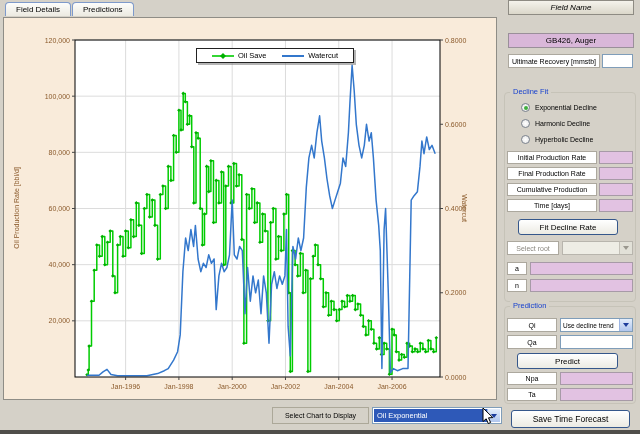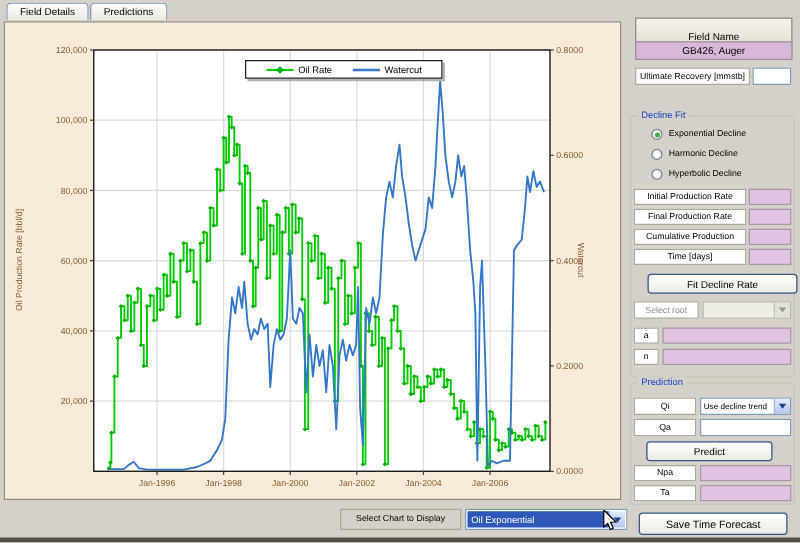--- a/index.html
+++ b/index.html
@@ -33,23 +33,23 @@
   .axis-title.right { left:464px; top:208px; transform:translate(-50%,-50%) rotate(90deg); }
   .legend {
     position:absolute; left:196px; top:48px; width:158px; height:15px; z-index:3;
     background:#fff; border:1px solid #222; box-shadow:2px 2px 0 rgba(120,120,120,.55);
     display:flex; align-items:center; justify-content:center; gap:16px; font-size:7.5px;
   }
   .legend-item { display:flex; align-items:center; gap:4px; }
   
   .sidebar { position:absolute; left:500px; top:0; width:140px; height:434px; font-size:7px; }
   .hdr {
-    position:absolute; left:8px; top:14px; width:126px; height:31px;
+    position:absolute; left:8px; top:0; width:126px; height:15px;
     background:linear-gradient(#F5F3EC,#DBD7CA); border:1px solid #8E8B83;
-    display:flex; align-items:center; justify-content:center; font-size:8px;
+    display:flex; align-items:center; justify-content:center; font-size:8px;font-style:italic;
   }
   .fieldname {
     position:absolute; left:8px; top:33px; width:126px; height:15px;
     background:#D9B7D9; border:1px solid #9A8F9A;
     display:flex; align-items:center; justify-content:center; font-size:8px;
   }
   .lblbox {
     position:absolute; background:#FFFFFF; border:1px solid #ACA89E;
     display:flex; align-items:center; justify-content:center; text-align:center;
   }
@@ -159,21 +159,21 @@
   </svg>
 <div class="axis-title left">Oil Production Rate [bbl/d]</div>
 <div class="axis-title right">Watercut</div>
 
 <div class="legend">
   <div class="legend-item">
     <svg width="22" height="8">
       <line x1="0" y1="4" x2="22" y2="4" stroke="#00CC00" stroke-width="1.6"></line>
       <path d="M 11 1 L 14 4 L 11 7 L 8 4 Z" fill="#00B000"></path>
     </svg>
-    <span>Oil Rate</span>
+    <span>Oil Save</span>
   </div>
   <div class="legend-item">
     <svg width="22" height="8">
       <line x1="0" y1="4" x2="22" y2="4" stroke="#3377CC" stroke-width="2"></line>
     </svg>
     <span>Watercut</span>
   </div>
 </div>
 
 <div class="sidebar">
@@ -204,21 +204,21 @@
 
   <div class="lblbox" style="left:7px; top:167px; width:90px; height:13px;">Final Production Rate</div>
   <div class="inbox pink" style="left:99px; top:167px; width:34px; height:13px;"></div>
 
   <div class="lblbox" style="left:7px; top:183px; width:90px; height:13px;">Cumulative Production</div>
   <div class="inbox pink" style="left:99px; top:183px; width:34px; height:13px;"></div>
 
   <div class="lblbox" style="left:7px; top:199px; width:90px; height:13px;">Time [days]</div>
   <div class="inbox pink" style="left:99px; top:199px; width:34px; height:13px;"></div>
 
-  <div class="btn" style="left:18px; top:219px; width:120px; height:16px;">Fit Decline Rate</div>
+  <div class="btn" style="left:18px; top:219px; width:100px; height:16px;">Fit Decline Rate</div>
 
   <div class="lblbox gray-text" style="left:7px; top:241px; width:52px; height:14px;">Select root</div>
   <div class="combo disabled" style="left:62px; top:241px; width:71px; height:14px;">
     <span class="txt"></span>
     <span class="arrow">
         <span class="chev"></span>
       </span>
   </div>
 
   <div class="lblbox" style="left:7px; top:262px; width:20px; height:13px;">a</div>

